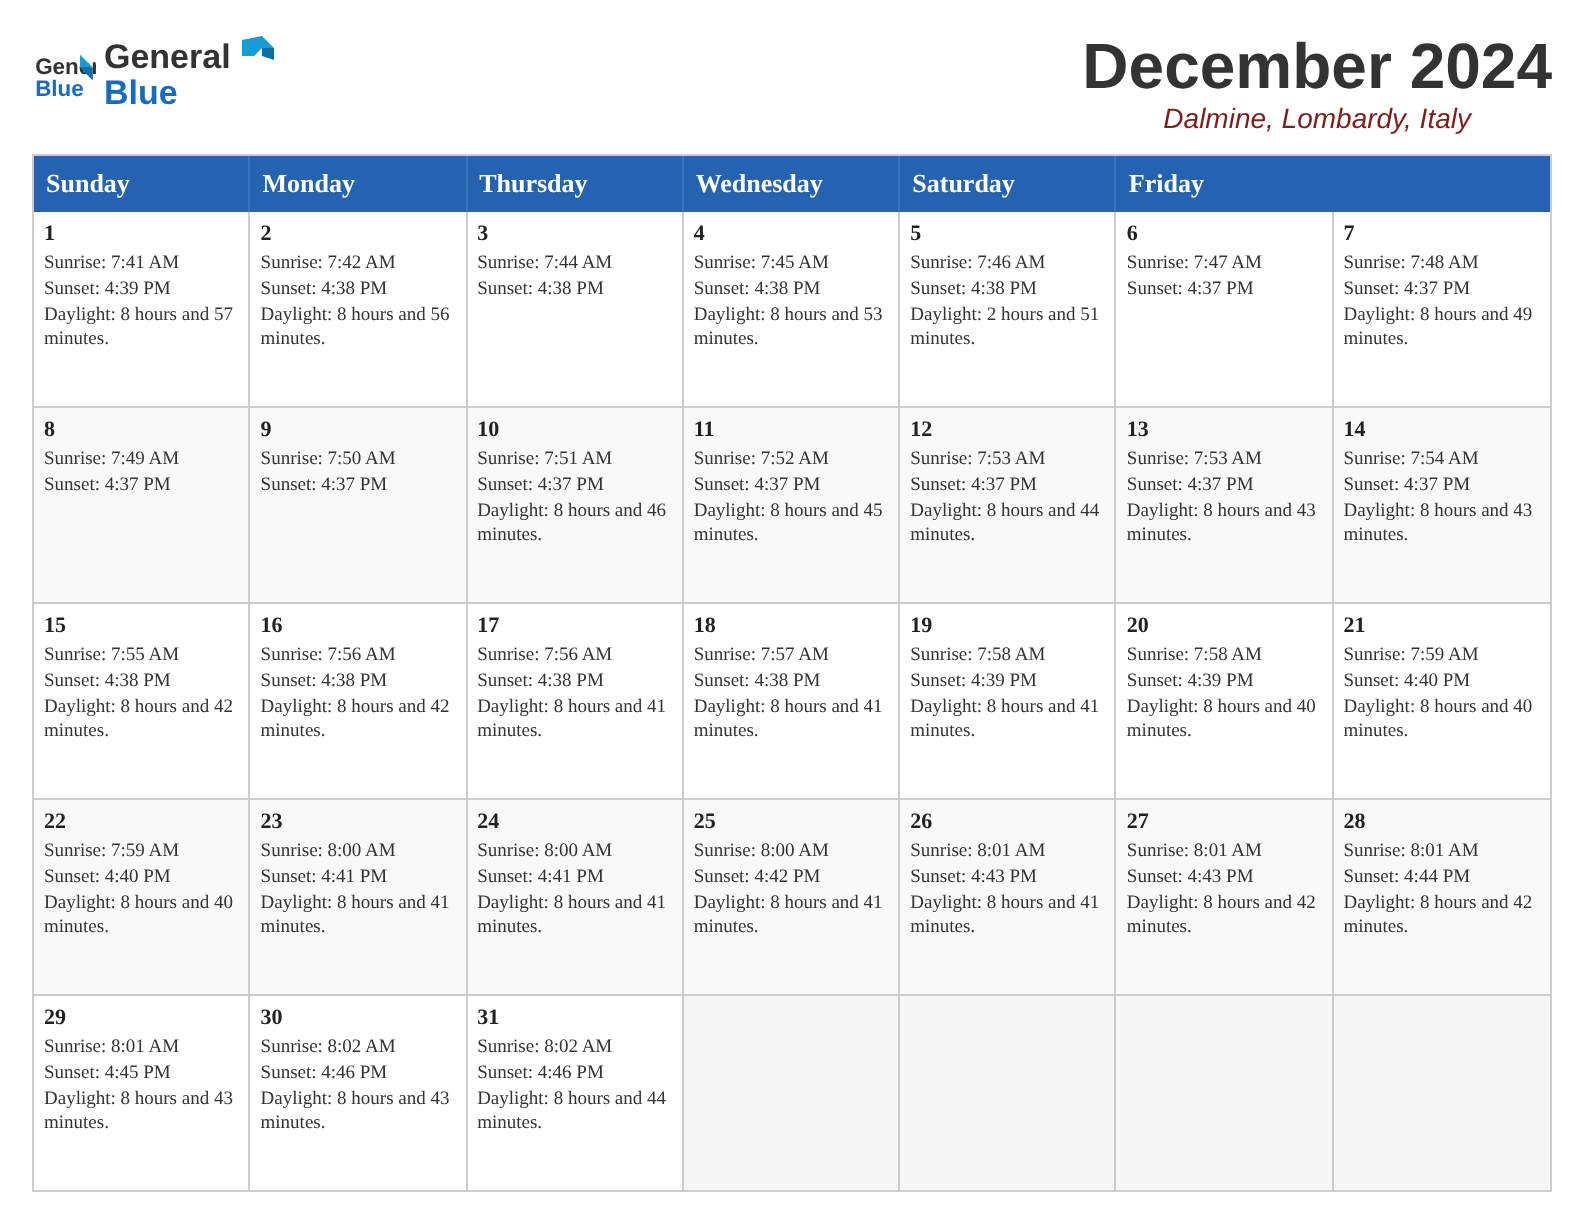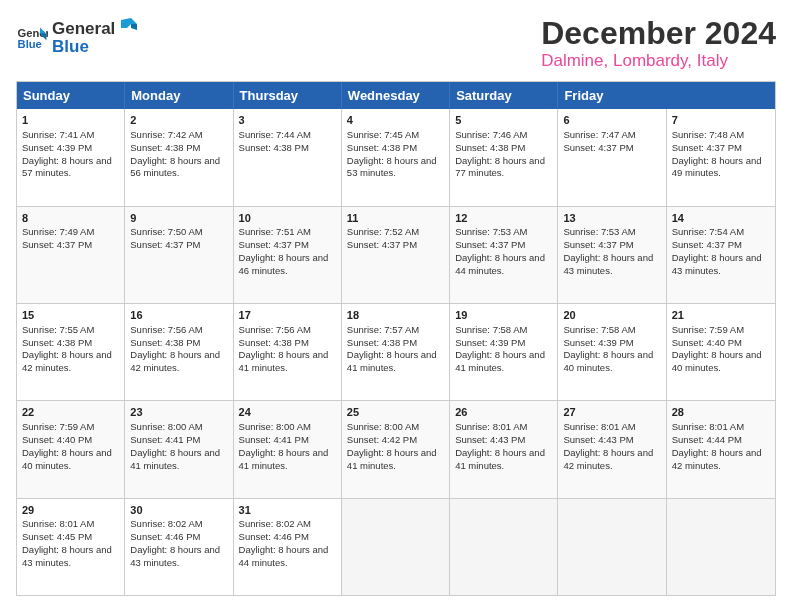--- a/index.html
+++ b/index.html
@@ -26,37 +26,39 @@
     .logo {
       display: flex;
       align-items: center;
     }
     .logo-icon {
       width: 32px;
       height: 32px;
       margin-right: 4px;
     }
     .title-block {
-      text-align: left;
+      text-align: center;
     }
     .month-title {
       font-size: 32px;
       font-weight: bold;
       color: #333;
       line-height: 1.1;
     }
     .location {
-      font-size: 17px;
-      color: #ec4899;
+      font-size: 14px;
+      color: #7f1d1d;
+      font-style: italic;
     }
     .calendar {
       flex: 1;
       display: flex;
       flex-direction: column;
       border: 1px solid #ccc;
+      font-family: Liberation Serif, serif;
     }
     .cal-header {
       display: grid;
       grid-template-columns: repeat(7, 1fr);
       background: #2563b0;
     }
     .cal-header-cell {
       color: #fff;
       font-size: 13px;
       font-weight: bold;
@@ -134,29 +136,29 @@
         <div class="cal-header-cell">Wednesday</div>
         <div class="cal-header-cell">Saturday</div>
         <div class="cal-header-cell">Friday</div>
       </div>
     <div class="cal-body">
     <div class="cal-row">
           <div class="cal-cell"><span class="day-num">1</span><span>Sunrise: 7:41 AM</span><br><span>Sunset: 4:39 PM</span><br><span>Daylight: 8 hours and 57 minutes.</span></div>
           <div class="cal-cell"><span class="day-num">2</span><span>Sunrise: 7:42 AM</span><br><span>Sunset: 4:38 PM</span><br><span>Daylight: 8 hours and 56 minutes.</span></div>
           <div class="cal-cell"><span class="day-num">3</span><span>Sunrise: 7:44 AM</span><br><span>Sunset: 4:38 PM</span><br></div>
           <div class="cal-cell"><span class="day-num">4</span><span>Sunrise: 7:45 AM</span><br><span>Sunset: 4:38 PM</span><br><span>Daylight: 8 hours and 53 minutes.</span></div>
-          <div class="cal-cell"><span class="day-num">5</span><span>Sunrise: 7:46 AM</span><br><span>Sunset: 4:38 PM</span><br><span>Daylight: 8 hours and 77 minutes.</span></div>
+          <div class="cal-cell"><span class="day-num">5</span><span>Sunrise: 7:46 AM</span><br><span>Sunset: 4:38 PM</span><br><span>Daylight: 2 hours and 51 minutes.</span></div>
           <div class="cal-cell"><span class="day-num">6</span><span>Sunrise: 7:47 AM</span><br><span>Sunset: 4:37 PM</span><br></div>
           <div class="cal-cell"><span class="day-num">7</span><span>Sunrise: 7:48 AM</span><br><span>Sunset: 4:37 PM</span><br><span>Daylight: 8 hours and 49 minutes.</span></div>
         </div>
         <div class="cal-row">
           <div class="cal-cell"><span class="day-num">8</span><span>Sunrise: 7:49 AM</span><br><span>Sunset: 4:37 PM</span><br></div>
           <div class="cal-cell"><span class="day-num">9</span><span>Sunrise: 7:50 AM</span><br><span>Sunset: 4:37 PM</span><br></div>
           <div class="cal-cell"><span class="day-num">10</span><span>Sunrise: 7:51 AM</span><br><span>Sunset: 4:37 PM</span><br><span>Daylight: 8 hours and 46 minutes.</span></div>
-          <div class="cal-cell"><span class="day-num">11</span><span>Sunrise: 7:52 AM</span><br><span>Sunset: 4:37 PM</span><br></div>
+          <div class="cal-cell"><span class="day-num">11</span><span>Sunrise: 7:52 AM</span><br><span>Sunset: 4:37 PM</span><br><span>Daylight: 8 hours and 45 minutes.</span></div>
           <div class="cal-cell"><span class="day-num">12</span><span>Sunrise: 7:53 AM</span><br><span>Sunset: 4:37 PM</span><br><span>Daylight: 8 hours and 44 minutes.</span></div>
           <div class="cal-cell"><span class="day-num">13</span><span>Sunrise: 7:53 AM</span><br><span>Sunset: 4:37 PM</span><br><span>Daylight: 8 hours and 43 minutes.</span></div>
           <div class="cal-cell"><span class="day-num">14</span><span>Sunrise: 7:54 AM</span><br><span>Sunset: 4:37 PM</span><br><span>Daylight: 8 hours and 43 minutes.</span></div>
         </div>
         <div class="cal-row">
           <div class="cal-cell"><span class="day-num">15</span><span>Sunrise: 7:55 AM</span><br><span>Sunset: 4:38 PM</span><br><span>Daylight: 8 hours and 42 minutes.</span></div>
           <div class="cal-cell"><span class="day-num">16</span><span>Sunrise: 7:56 AM</span><br><span>Sunset: 4:38 PM</span><br><span>Daylight: 8 hours and 42 minutes.</span></div>
           <div class="cal-cell"><span class="day-num">17</span><span>Sunrise: 7:56 AM</span><br><span>Sunset: 4:38 PM</span><br><span>Daylight: 8 hours and 41 minutes.</span></div>
           <div class="cal-cell"><span class="day-num">18</span><span>Sunrise: 7:57 AM</span><br><span>Sunset: 4:38 PM</span><br><span>Daylight: 8 hours and 41 minutes.</span></div>
           <div class="cal-cell"><span class="day-num">19</span><span>Sunrise: 7:58 AM</span><br><span>Sunset: 4:39 PM</span><br><span>Daylight: 8 hours and 41 minutes.</span></div>

